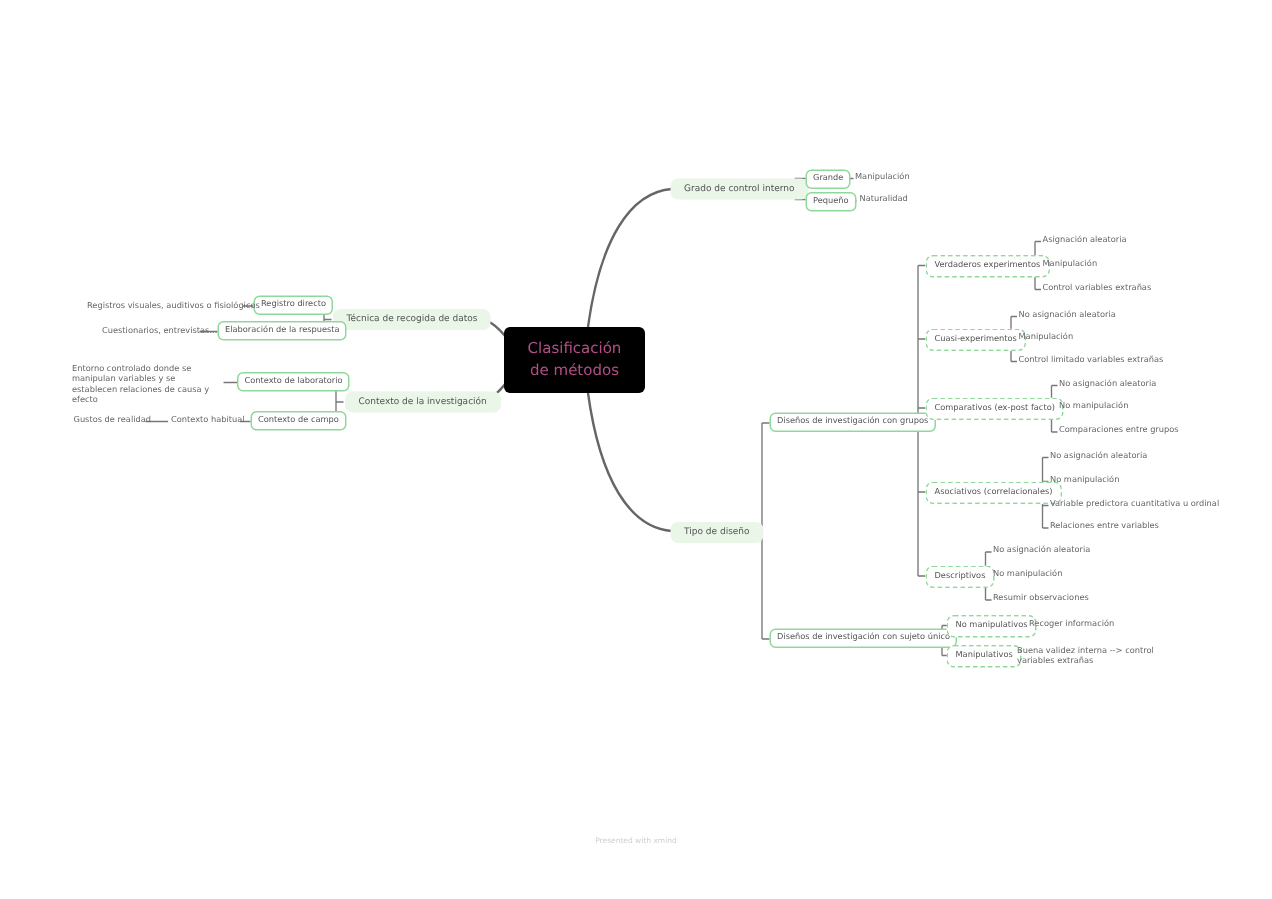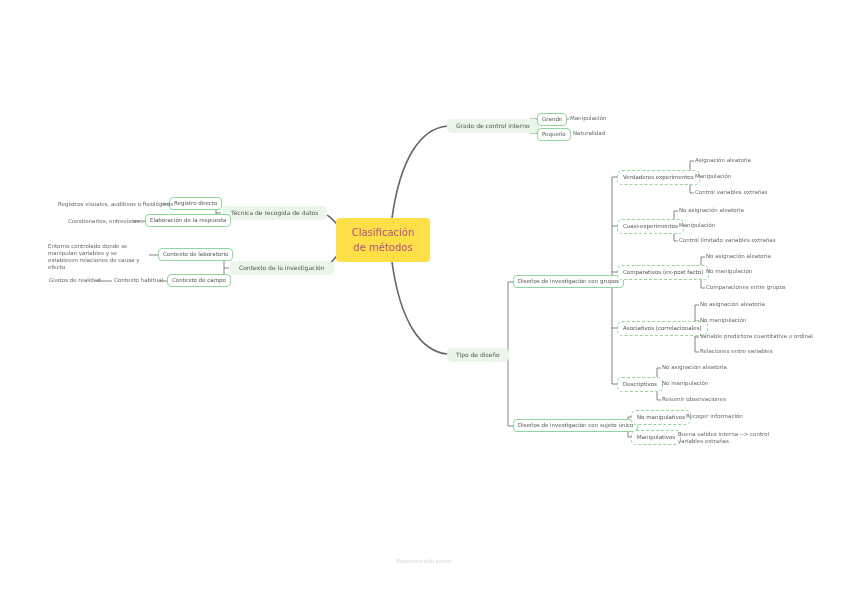--- a/index.html
+++ b/index.html
@@ -1,20 +1,20 @@
 <!DOCTYPE html>
 <html><head>
 <meta charset="utf-8">
 <style>
   html, body { margin:0; padding:0; }
   body { width:848px; height:599px; background:#ffffff; position:relative; overflow:hidden;
          font-family:"DejaVu Sans", sans-serif; color:#555; }
   svg.lines { position:absolute; left:0; top:0; }
   .node { position:absolute; font-size:6px; color:#555; white-space:nowrap; line-height:1.25; }
-  .root { position:absolute; background:#fde047; border-radius:4px; color:#b14f86; font-size:10px;
+  .root { position:absolute; background:#000000; border-radius:4px; color:#b14f86; font-size:10px;
           text-align:center; display:flex; align-items:center; justify-content:center; line-height:1.5; }
   .l1 { background:#e9f6e8; border-radius:5px; padding:3px 9px; font-size:6px; color:#555; }
   .box { border:1.3px solid #8fd89a; border-radius:4px; padding:2px 4px; background:#fff; font-size:5.5px; }
   .dash { border:1.3px dashed #8fd89a; border-radius:5px; padding:3px 5px; background:#fff; font-size:5.5px; }
   .leaf { font-size:5.5px; color:#666; }
   .footer { position:absolute; left:0; width:848px; top:558px; text-align:center; font-size:5px; color:#cfcfcf; }
 </style>
 </head>
 <body>
 

